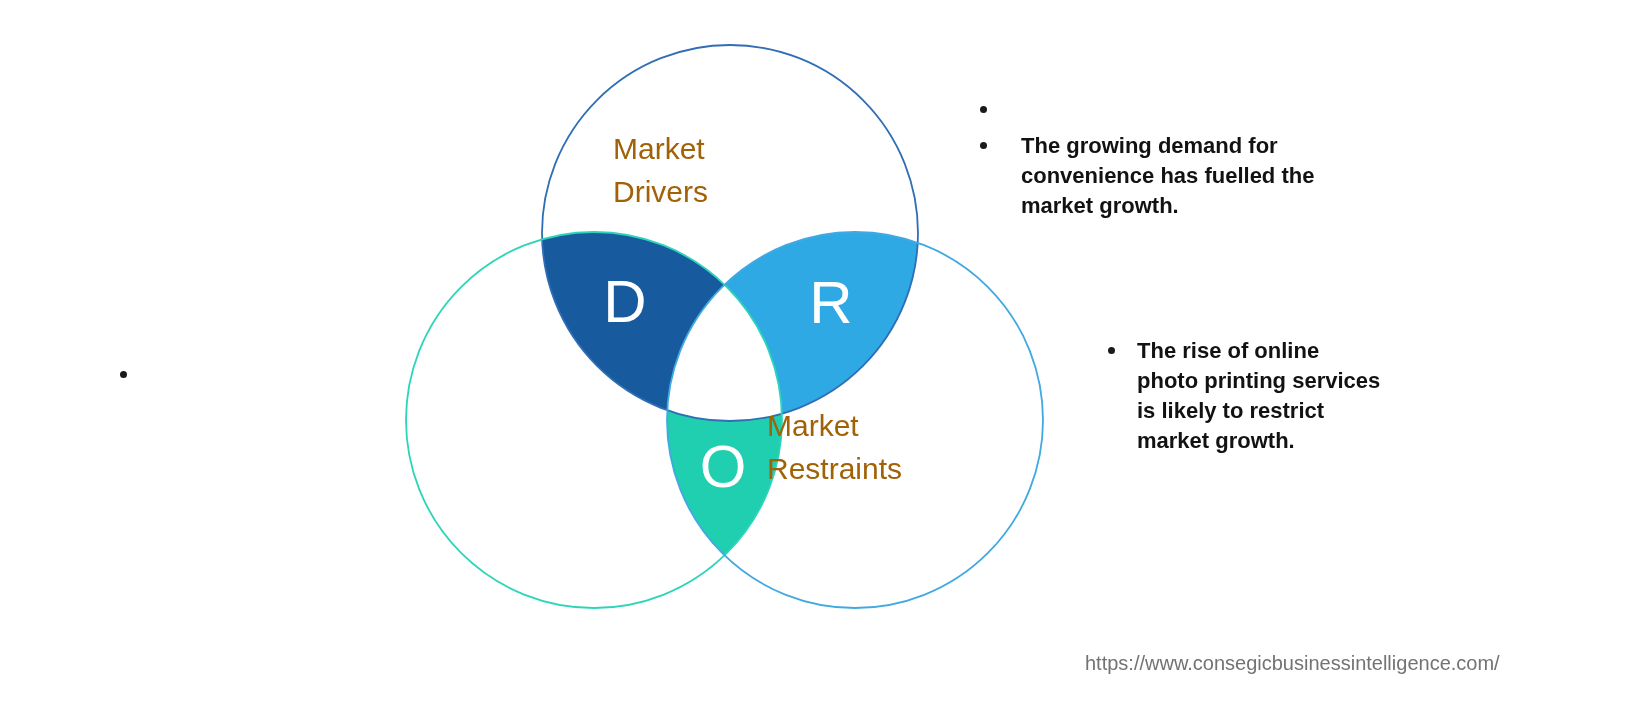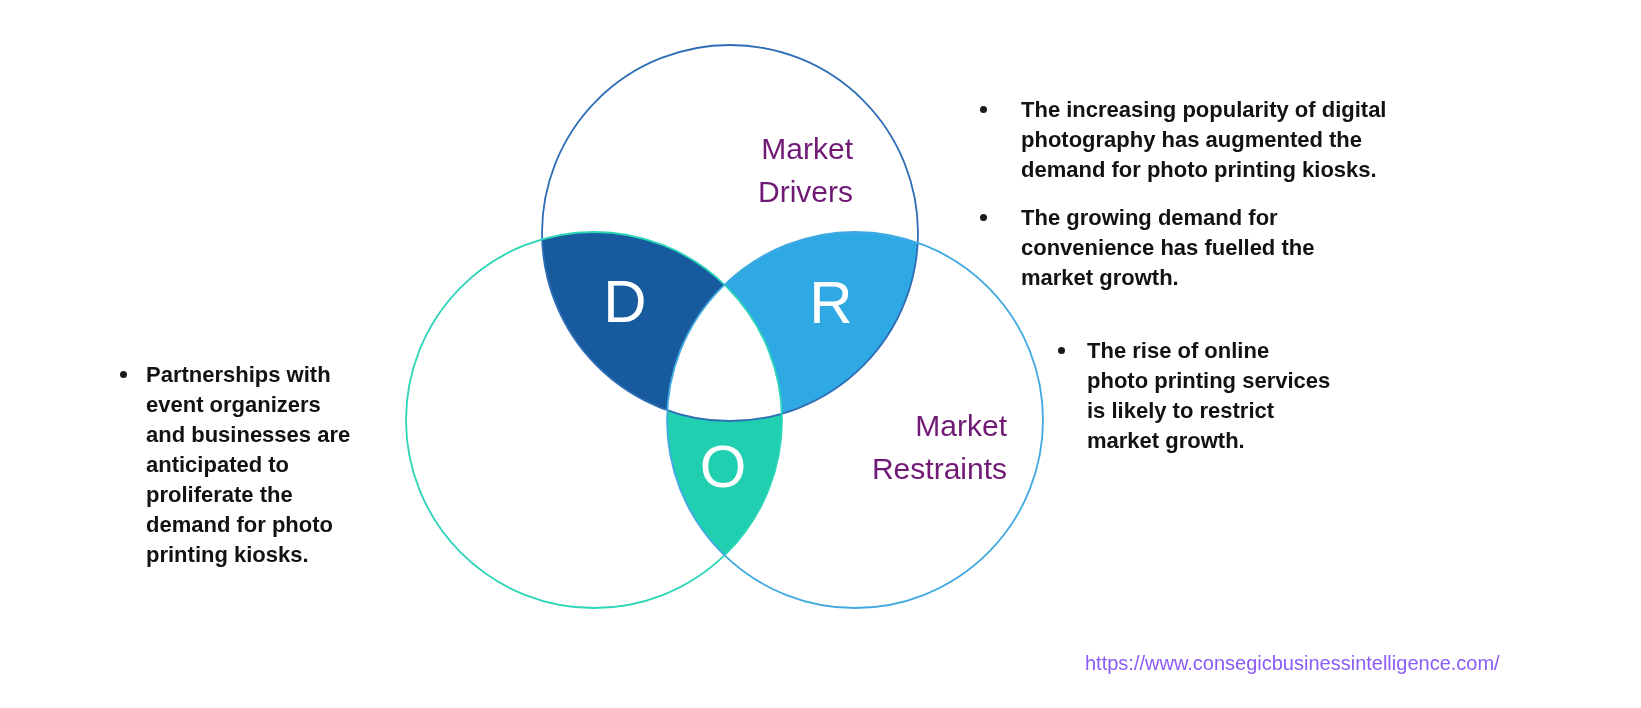--- a/index.html
+++ b/index.html
@@ -15,24 +15,24 @@
     background: #ffffff;
     overflow: hidden;
   }
   .venn-svg {
     position: absolute;
     left: 0;
     top: 0;
   }
   .vlabel {
     position: absolute;
-    color: #701a75;
+    color: #a16207;
     font-size: 30px;
     line-height: 43px;
-    text-align: right;
+    text-align: left;
     white-space: pre-line;
     font-weight: 400;
   }
   .vlabel.drivers   { left: 613px; top: 127px; width: 240px; }
   .vlabel.opportunity { left: 391px; top: 421px; width: 300px; }
   .vlabel.restraints  { left: 767px; top: 404px; width: 240px; }
   .vletter {
     position: absolute;
     width: 100px;
     height: 84px;
@@ -47,42 +47,42 @@
   .vletter.o { left: 673px; top: 425px; }
   .notes {
     position: absolute;
     color: #121212;
     font-size: 22px;
     line-height: 30px;
     font-weight: 600;
   }
   .notes.left-notes      { left: 120px;  top: 360px; width: 280px; }
   .notes.driver-notes    { left: 980px;  top: 95px;  width: 450px; }
-  .notes.restraint-notes { left: 1058px; top: 336px; width: 340px; }
+  .notes.restraint-notes { left: 1108px; top: 336px; width: 340px; }
   .bullet-row { display: flex; align-items: flex-start; }
   .driver-notes .bullet-row    { margin-bottom: 18px; }
   .restraint-notes .bullet-row { margin-bottom: 34px; }
   .dot {
     flex: none;
     width: 7px;
     height: 7px;
     border-radius: 50%;
     background: #1a1a1a;
     margin-top: 11px;
   }
   .left-notes .dot      { margin-right: 19px; }
   .driver-notes .dot    { margin-right: 34px; }
   .restraint-notes .dot { margin-right: 22px; }
   .btext { white-space: pre-line; }
   .footer-url {
     position: absolute;
     left: 1085px;
     top: 652px;
     font-size: 20px;
-    color: #8b5cf6;
+    color: #737373;
     font-weight: 400;
     white-space: nowrap;
   }
 </style>
 </head>
 <body>
 
 <div class="canvas">
 
   <svg class="venn-svg" width="1641" height="708" viewBox="0 0 1641 708">
@@ -126,36 +126,26 @@
   <div class="vlabel restraints">Market
 Restraints</div>
 
   <div class="vletter d">D</div>
   <div class="vletter r">R</div>
   <div class="vletter o">O</div>
 
   <div class="notes left-notes">
     <div class="bullet-row">
       <span class="dot"></span>
-      <span class="btext">Partnerships with
-event organizers
-and businesses are
-anticipated to
-proliferate the
-demand for photo
-printing kiosks.</span>
     </div>
   </div>
 
   <div class="notes driver-notes">
     <div class="bullet-row">
       <span class="dot"></span>
-      <span class="btext">The increasing popularity of digital
-photography has augmented the
-demand for photo printing kiosks.</span>
     </div>
     <div class="bullet-row">
       <span class="dot"></span>
       <span class="btext">The growing demand for
 convenience has fuelled the
 market growth.</span>
     </div>
   </div>
 
   <div class="notes restraint-notes">

